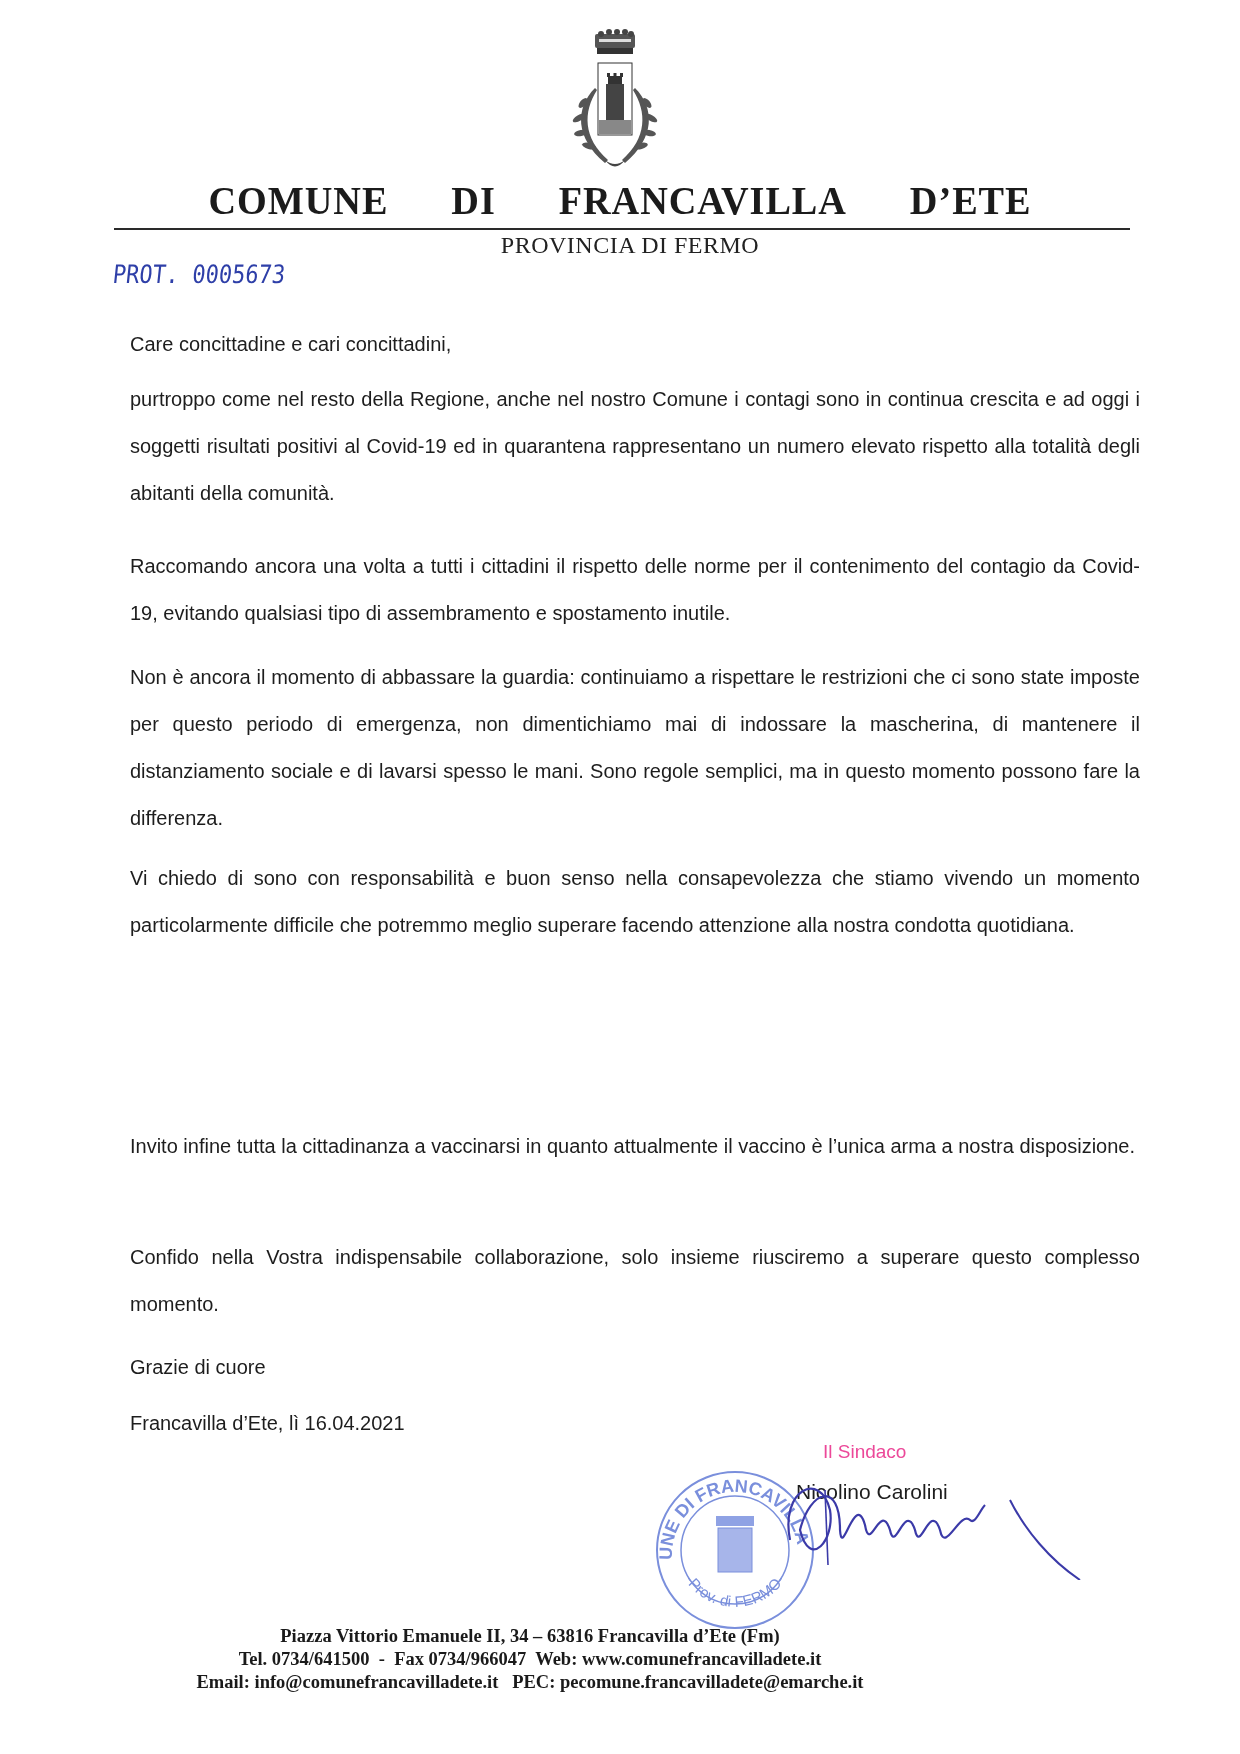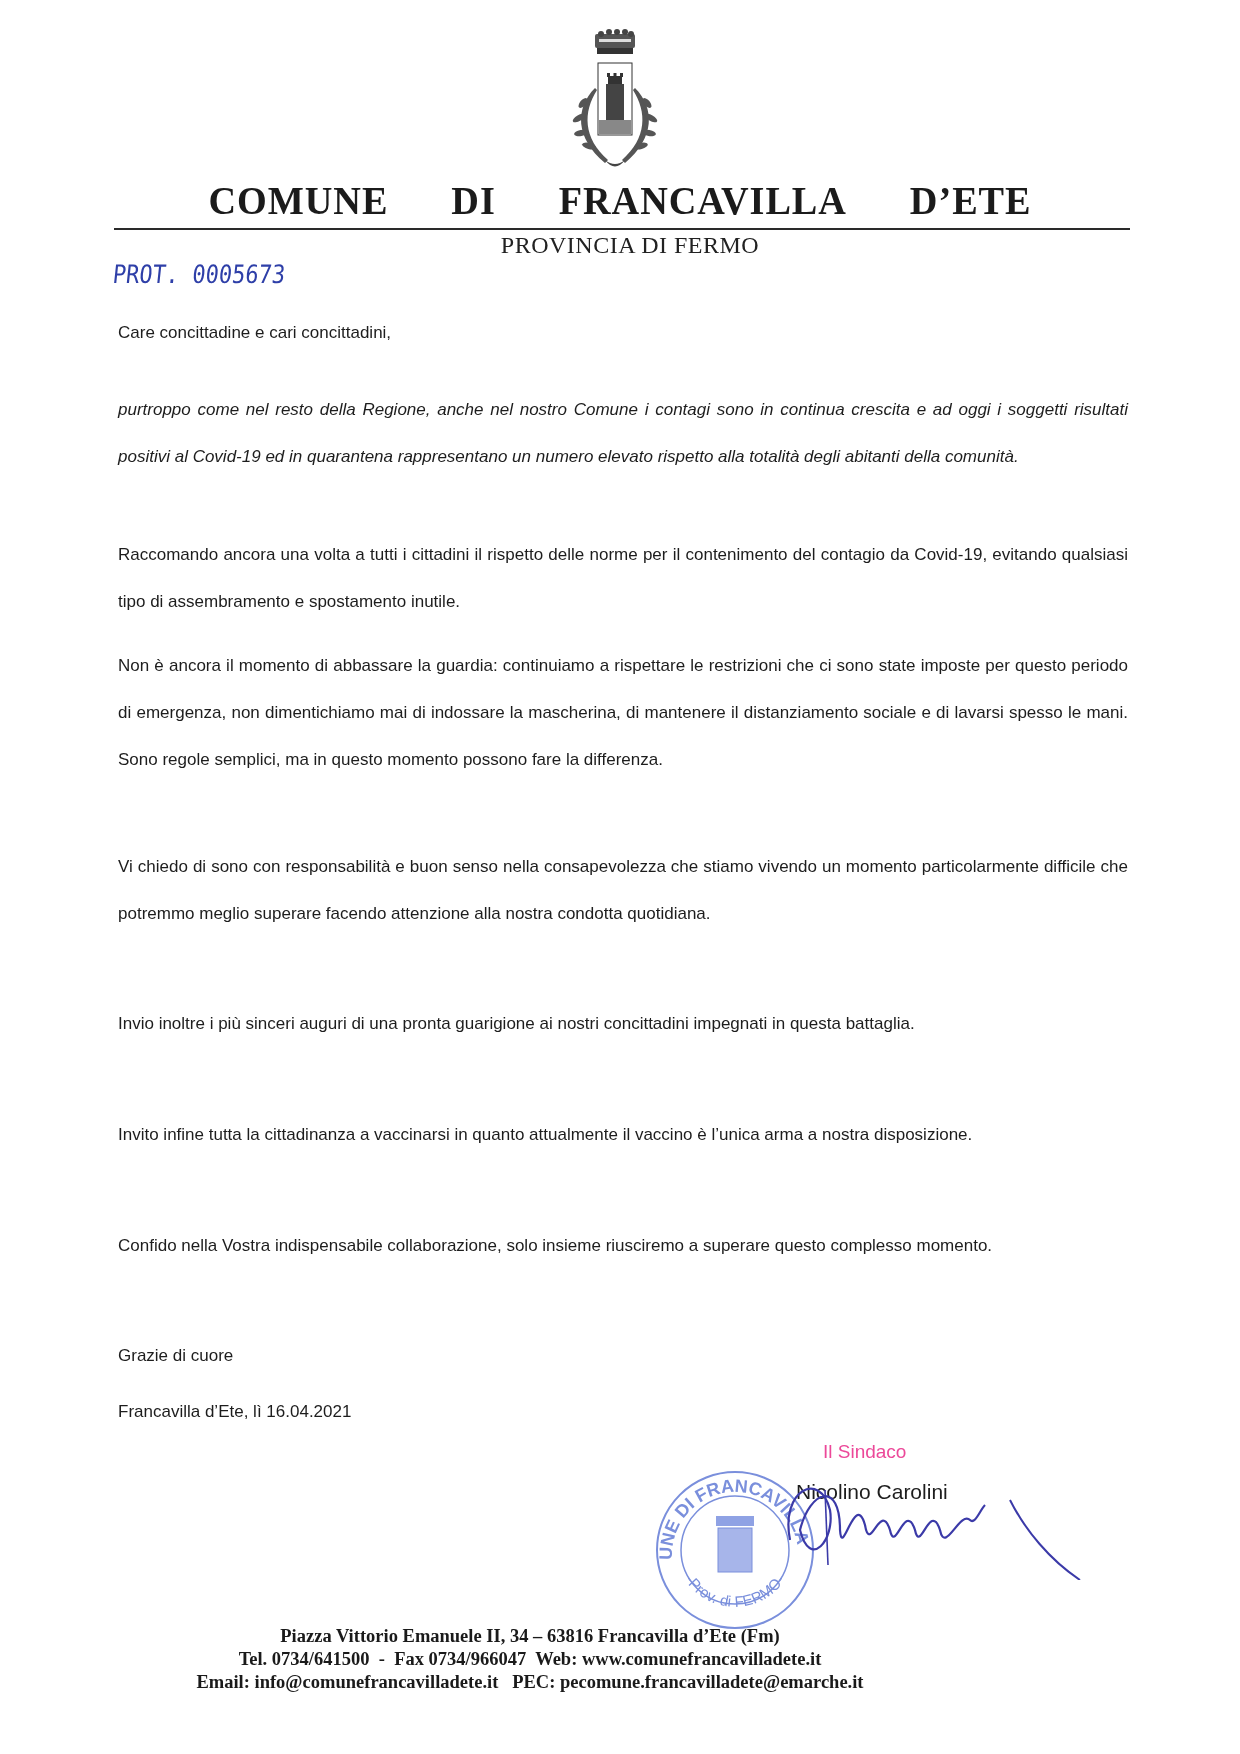--- a/index.html
+++ b/index.html
@@ -22,25 +22,25 @@
     letter-spacing: 0.5px; padding-left: 10px;
   }
   .prot {
     position: absolute; left: 113px; top: 262px;
     font-family: "DejaVu Sans Mono", monospace; font-size: 22px; color: #2e3fa8;
     transform: skewX(-6deg) scaleY(1.15); letter-spacing: 0px;
   }
 
   .body-text {
     position: absolute; left: 118px; width: 1010px;
-    font-family: "Liberation Sans", sans-serif; font-size: 17px; color: #1d1d1d;
-    line-height: 47px; text-align: justify; margin: 0;
+    font-family: "Liberation Sans", sans-serif; font-size: 20px; color: #1d1d1d;
+    line-height: 47px; text-align: justify; margin: 12px;
   }
   .p-greeting { top: 309px; }
-  .p1 { top: 386px; font-style: italic; }
+  .p1 { top: 364px; }
   .p2 { top: 531px; }
   .p3 { top: 642px; }
   .p4 { top: 843px; }
   .p5 { top: 1000px; }
   .p6 { top: 1111px; }
   .p7 { top: 1222px; }
   .p-thanks { top: 1332px; }
   .p-place { top: 1388px; }
 
   .signature-title {
@@ -113,21 +113,20 @@
   </div>
   <div class="header-rule"></div>
   <div class="header-sub">PROVINCIA DI FERMO</div>
   <div class="prot">PROT. 0005673</div>
 
   <p class="body-text p-greeting">Care concittadine e cari concittadini,</p>
   <p class="body-text p1">purtroppo come nel resto della Regione, anche nel nostro Comune i contagi sono in continua crescita e ad oggi i soggetti risultati positivi al Covid-19 ed in quarantena rappresentano un numero elevato rispetto alla totalità degli abitanti della comunità.</p>
   <p class="body-text p2">Raccomando ancora una volta a tutti i cittadini il rispetto delle norme per il contenimento del contagio da Covid-19, evitando qualsiasi tipo di assembramento e spostamento inutile.</p>
   <p class="body-text p3">Non è ancora il momento di abbassare la guardia: continuiamo a rispettare le restrizioni che ci sono state imposte per questo periodo di emergenza, non dimentichiamo mai di indossare la mascherina, di mantenere il distanziamento sociale e di lavarsi spesso le mani. Sono regole semplici, ma in questo momento possono fare la differenza.</p>
   <p class="body-text p4">Vi chiedo di sono con responsabilità e buon senso nella consapevolezza che stiamo vivendo un momento particolarmente difficile che potremmo meglio superare facendo attenzione alla nostra condotta quotidiana.</p>
-  <p class="body-text p5">Invio inoltre i più sinceri auguri di una pronta guarigione ai nostri concittadini impegnati in questa battaglia.</p>
   <p class="body-text p6">Invito infine tutta la cittadinanza a vaccinarsi in quanto attualmente il vaccino è l’unica arma a nostra disposizione.</p>
   <p class="body-text p-thanks">Grazie di cuore</p>
   <p class="body-text p7">Confido nella Vostra indispensabile collaborazione, solo insieme riusciremo a superare questo complesso momento.</p>
   <p class="body-text p-place">Francavilla d’Ete, lì 16.04.2021</p>
 
   <svg class="stamp" viewBox="0 0 170 170">
     <defs>
       <path id="stampArcTop" d="M 22 95 A 63 63 0 0 1 148 95"></path>
       <path id="stampArcBottom" d="M 35 120 A 60 60 0 0 0 135 120"></path>
     </defs>

